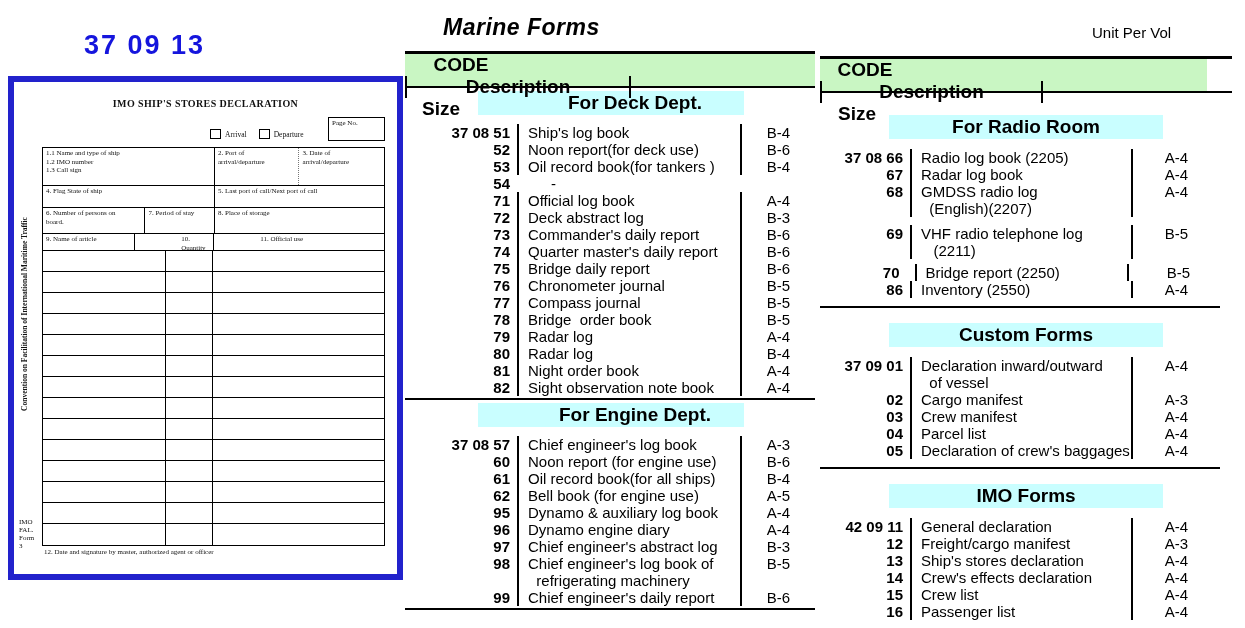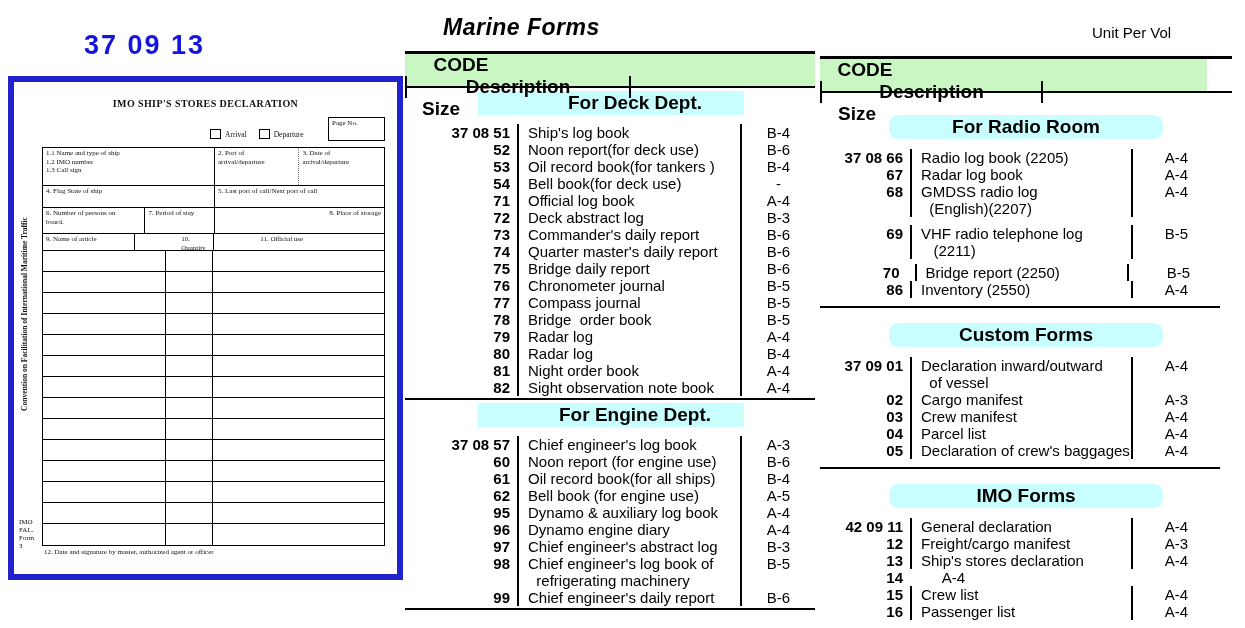--- a/index.html
+++ b/index.html
@@ -85,21 +85,21 @@
   .mid .trow { width:410px; font-size:15px; line-height:17px; }
   .mid .c-code { width:112px; } .mid .c-desc { width:225px; } .mid .c-size { width:73px; }
   .mid .sec-divider { width:410px; margin-top:2px; }
 
   
   .right { position:absolute; left:820px; top:20px; width:412px; }
   .right .unit { position:absolute; left:272px; top:4px; font-size:15px; }
   .right .thead { margin-top:36px; width:412px; }
   .right .thead-in { width:387px; }
   .right .h-code{ width:90px; } .right .h-desc{ width:223px; } .right .h-size{ width:74px; }
-  .right .sec-strip { width:274px; margin:0 auto 10px;border-radius:9px; }
+  .right .sec-strip { width:274px; margin:0 auto 10px; }
   .right .tsection { padding-top:15px; padding-bottom:8px; }
   .right #right-body .tsection:first-child { padding-top:22px; }
   .right .trow { width:400px; font-size:15px; line-height:17px; }
   .right .c-code { width:90px; } .right .c-desc { width:223px; } .right .c-size { width:87px; }
   .right .sec-divider { width:400px; }
   #right-body .tsection:first-child .trow:nth-child(5) { margin-top:8px; }
   #right-body .tsection:first-child .trow:nth-child(6) { margin-top:5px;gap:8px; }
 </style>
 </head>
 <body>
@@ -132,21 +132,21 @@
 arrival/departure</div>
         </div>
         <div class="frow r2">
           <div class="fc" style="white-space: pre-line;">4. Flag State of ship</div>
           <div class="fc" style="white-space: pre-line;">5. Last port of call/Next port of call</div>
         </div>
         <div class="frow r3">
           <div class="fc" style="white-space: pre-line;">6.  Number  of  persons  on
 board.</div>
           <div class="fc" style="white-space: pre-line;">7. Period of stay</div>
-          <div class="fc" style="white-space: pre-line; text-align: right;">8. Place of storage</div>
+          <div class="fc" style="white-space: pre-line;">8. Place of storage</div>
         </div>
         <div class="frow r4">
           <div class="fc" style="white-space: pre-line;">9. Name of article</div>
           <div class="fc" style="white-space: pre-line;">10. Quantity</div>
           <div class="fc" style="white-space: pre-line;">11. Official use</div>
         </div>
         <div id="form-body">
             <div class="frow fempty">
               <div class="fc"></div>
               <div class="fc"></div>
@@ -251,21 +251,20 @@
             <span class="c-desc">Noon report(for deck use)</span>
             <span class="c-size">B-6</span>
           </div>
           <div class="trow">
             <span class="c-code">53</span>
             <span class="c-desc">Oil record book(for tankers )</span>
             <span class="c-size">B-4</span>
           </div>
           <div class="trow">
             <span class="c-code">54</span>
-            <span class="c-desc">Bell book(for deck use)</span>
             <span class="c-size">-</span>
           </div>
           <div class="trow">
             <span class="c-code">71</span>
             <span class="c-desc">Official log book</span>
             <span class="c-size">A-4</span>
           </div>
           <div class="trow">
             <span class="c-code">72</span>
             <span class="c-desc">Deck abstract log</span>
@@ -464,20 +463,21 @@
             <span class="c-desc">Freight/cargo manifest</span>
             <span class="c-size">A-3</span>
           </div>
           <div class="trow">
             <span class="c-code">13</span>
             <span class="c-desc">Ship's stores declaration</span>
             <span class="c-size">A-4</span>
           </div>
           <div class="trow">
             <span class="c-code">14</span>
+            <span class="c-desc">Crew's effects declaration</span>
             <span class="c-size">A-4</span>
           </div>
           <div class="trow">
             <span class="c-code">15</span>
             <span class="c-desc">Crew list</span>
             <span class="c-size">A-4</span>
           </div>
           <div class="trow">
             <span class="c-code">16</span>
             <span class="c-desc">Passenger list</span>

